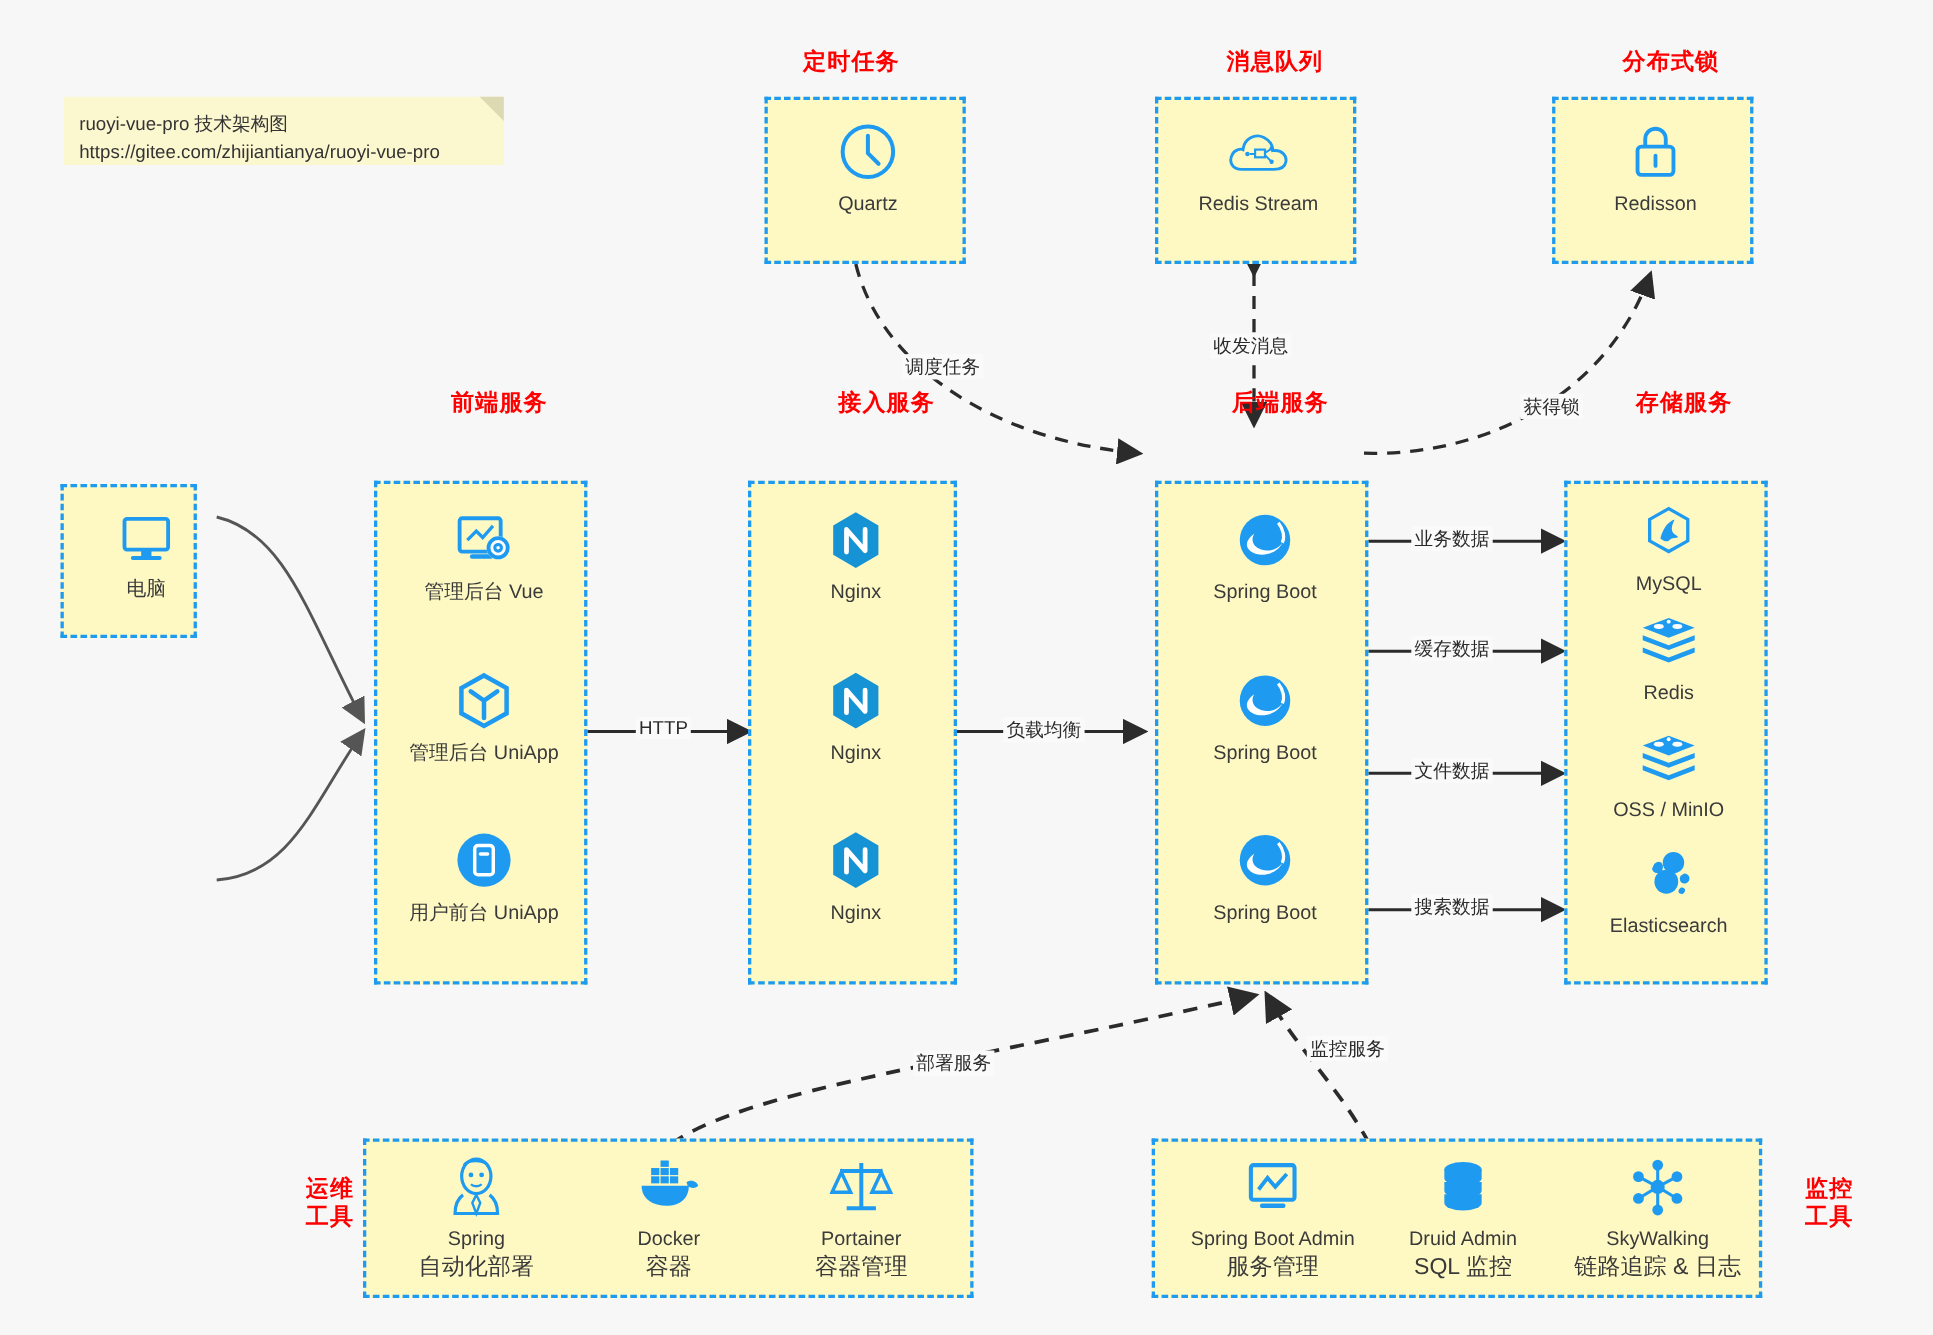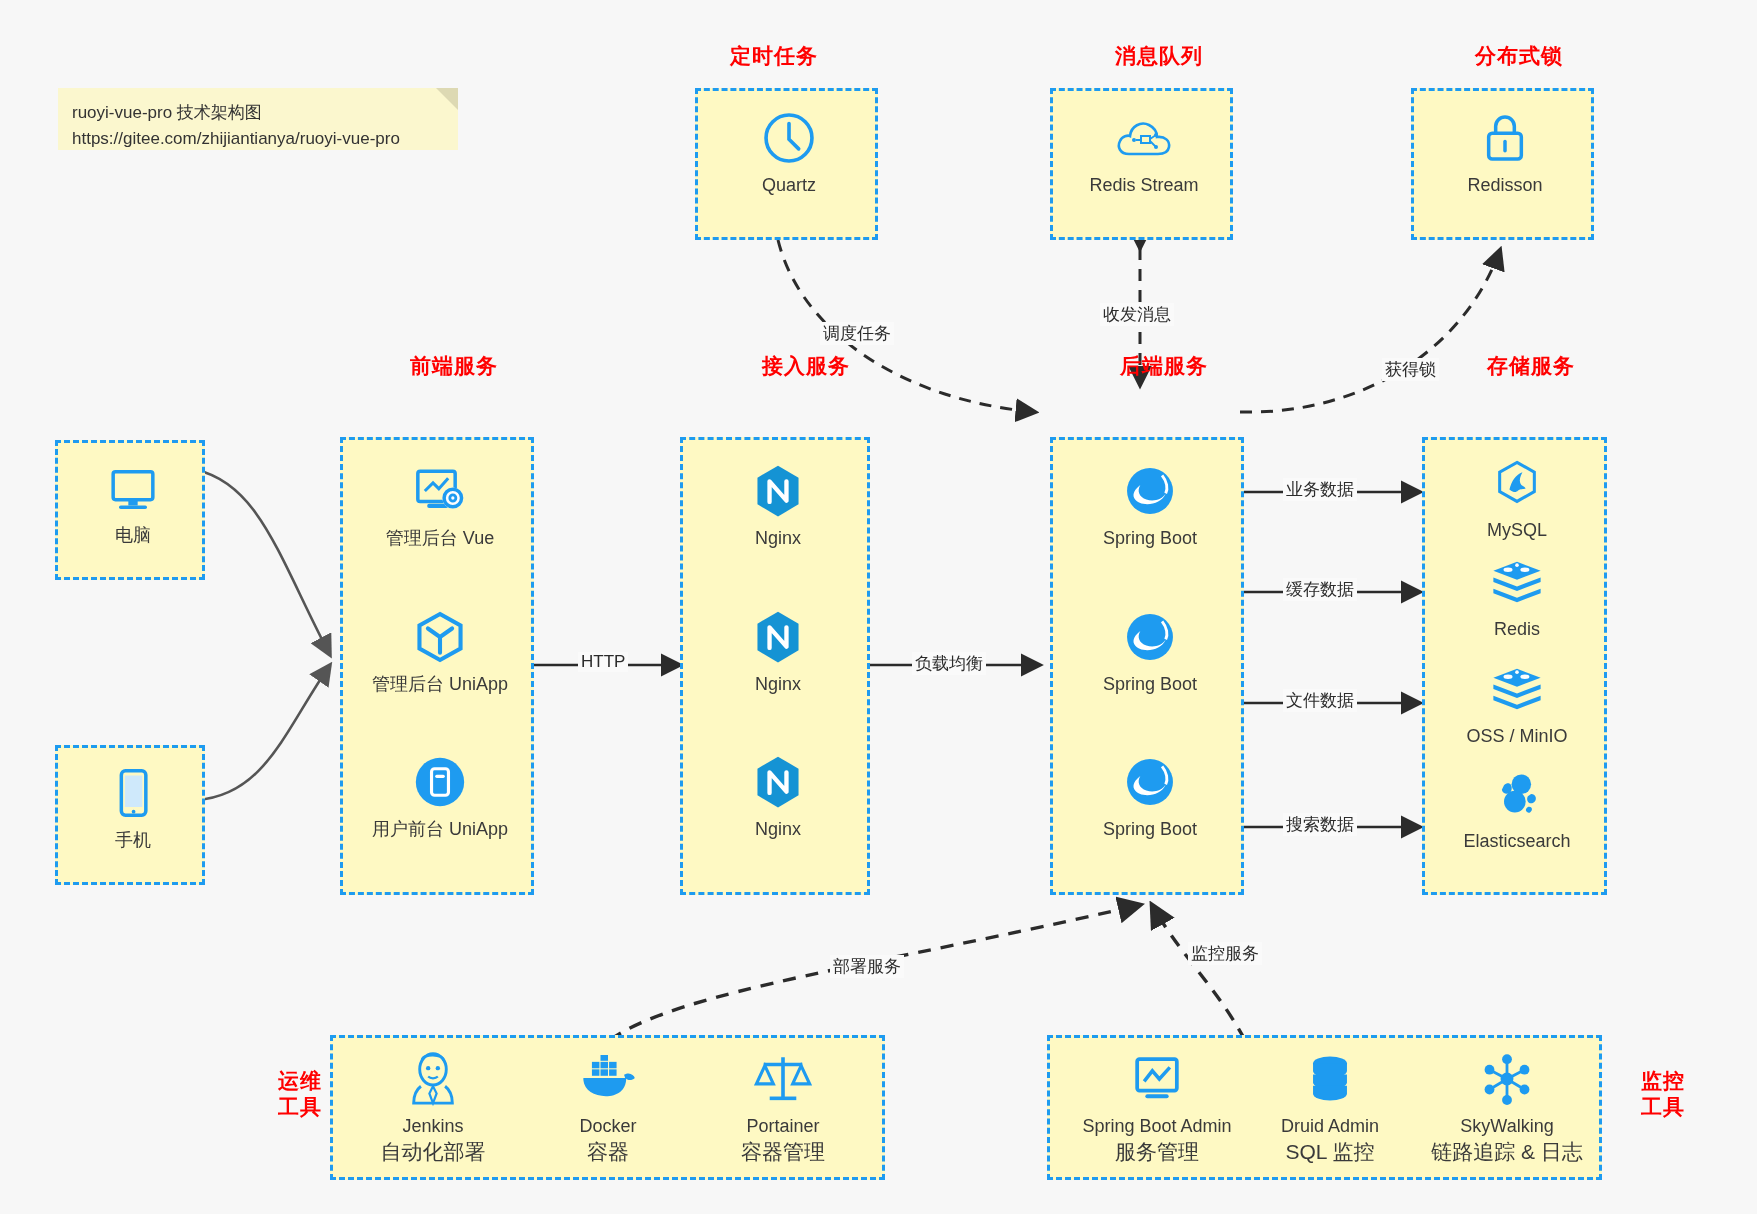--- a/index.html
+++ b/index.html
@@ -192,45 +192,33 @@
         </svg>
       </div>
       <div class="lbl">Redisson</div>
     </div>
   </div>
 
   <div class="elbl" style="left:820px; top:322px;">调度任务</div>
   <div class="elbl" style="left:1100px; top:303px;">收发消息</div>
   <div class="elbl" style="left:1382px; top:358px;">获得锁</div>
 
-  <div class="dbox" style="left:55px; top:440px; width:150px; height:140px;padding-left:16px;">
+  <div class="dbox" style="left:55px; top:440px; width:124px; height:140px;padding-left:16px;">
     <div class="node" style="left:-5px; top:16px;">
       <div class="icon">
         <svg width="58" height="56" viewBox="0 0 48 48">
           <rect x="7" y="10" width="34" height="24" rx="2" fill="none" stroke="#1e9bf0" stroke-width="3"></rect>
           <rect x="20" y="34" width="8" height="5" fill="#1e9bf0"></rect>
           <rect x="12" y="39" width="24" height="3" rx="1.5" fill="#1e9bf0"></rect>
         </svg>
       </div>
       <div class="lbl">电脑</div>
     </div>
   </div>
 
-  <div class="dbox" style="left:55px; top:745px; width:150px; height:140px;">
-    <div class="node" style="left:-5px; top:16px;">
-      <div class="icon">
-        <svg width="44" height="56" viewBox="0 0 36 48">
-          <rect x="8" y="5" width="21" height="38" rx="3.5" fill="none" stroke="#1e9bf0" stroke-width="3"></rect>
-          <rect x="11" y="9" width="15" height="27" fill="#cfe9fb"></rect>
-          <circle cx="18.5" cy="40" r="1.6" fill="#1e9bf0"></circle>
-        </svg>
-      </div>
-      <div class="lbl">手机</div>
-    </div>
-  </div>
 
   <div class="grp-title" style="left:378px; top:352px; width:120px;">前端服务</div>
   <div class="dbox" style="left:340px; top:437px; width:194px; height:458px;">
     <div class="node" style="left:17px; top:22px;">
       <div class="icon">
         <svg width="60" height="56" viewBox="0 0 50 48">
           <rect x="6" y="7" width="32" height="26" rx="2" fill="none" stroke="#1e9bf0" stroke-width="3"></rect>
           <path d="M12 24 L19 17 L24 22 L32 13" fill="none" stroke="#1e9bf0" stroke-width="2.6"></path>
           <rect x="14" y="35" width="18" height="3.5" rx="1.7" fill="#1e9bf0"></rect>
           <circle cx="36" cy="30" r="9" fill="#fdfdfd"></circle>
@@ -399,21 +387,21 @@
         <svg width="54" height="58" viewBox="0 0 44 48">
           <ellipse cx="22" cy="16" rx="11" ry="13" fill="none" stroke="#1e9bf0" stroke-width="2.4"></ellipse>
           <path d="M13 8 C14 3 30 3 31 9" fill="none" stroke="#1e9bf0" stroke-width="2.2"></path>
           <circle cx="18" cy="15" r="1.8" fill="#1e9bf0"></circle>
           <circle cx="26" cy="15" r="1.8" fill="#1e9bf0"></circle>
           <path d="M18 22 C20 24 24 24 26 22" fill="none" stroke="#1e9bf0" stroke-width="1.8"></path>
           <path d="M12 30 C8 33 6 38 6 44 L38 44 C38 38 36 33 32 30" fill="none" stroke="#1e9bf0" stroke-width="2.4"></path>
           <path d="M22 30 L19 36 L22 44 L25 36 Z" fill="none" stroke="#1e9bf0" stroke-width="1.8"></path>
         </svg>
       </div>
-      <div class="lbl">Jenkins</div>
+      <div class="lbl">Spring</div>
       <div class="lbl2">自动化部署</div>
     </div>
     <div class="node" style="left:195px; top:12px; width:160px;">
       <div class="icon">
         <svg width="60" height="48" viewBox="0 0 56 42">
           <rect x="13" y="12" width="7" height="6" fill="#1e9bf0"></rect>
           <rect x="21" y="12" width="7" height="6" fill="#1e9bf0"></rect>
           <rect x="29" y="12" width="7" height="6" fill="#1e9bf0"></rect>
           <rect x="13" y="5" width="7" height="6" fill="#1e9bf0"></rect>
           <rect x="21" y="5" width="7" height="6" fill="#1e9bf0"></rect>

